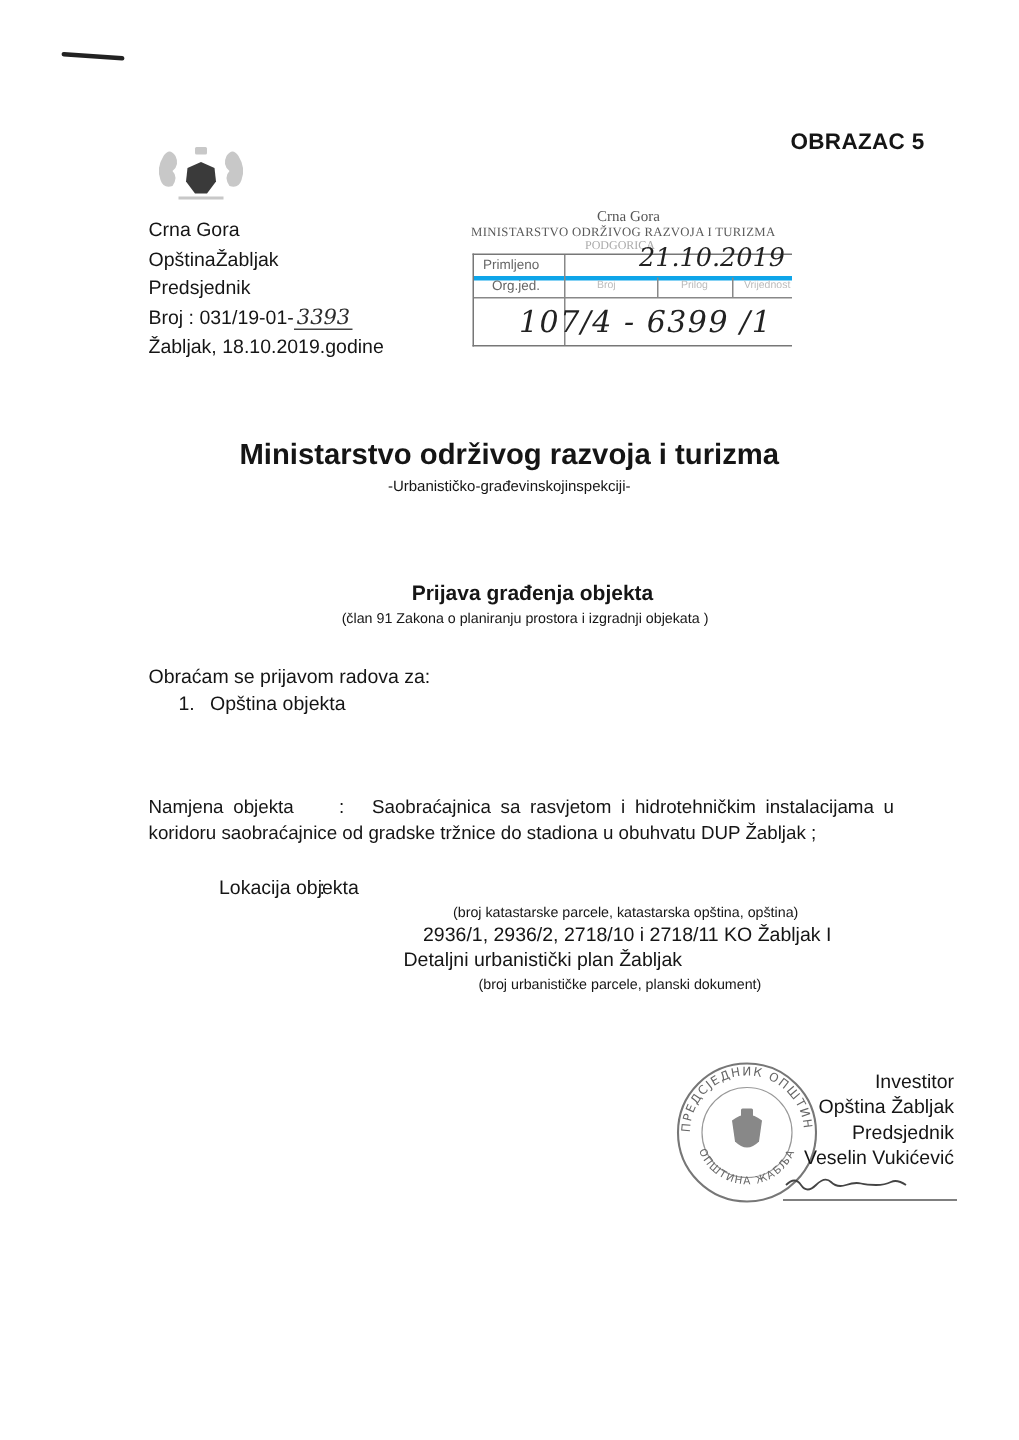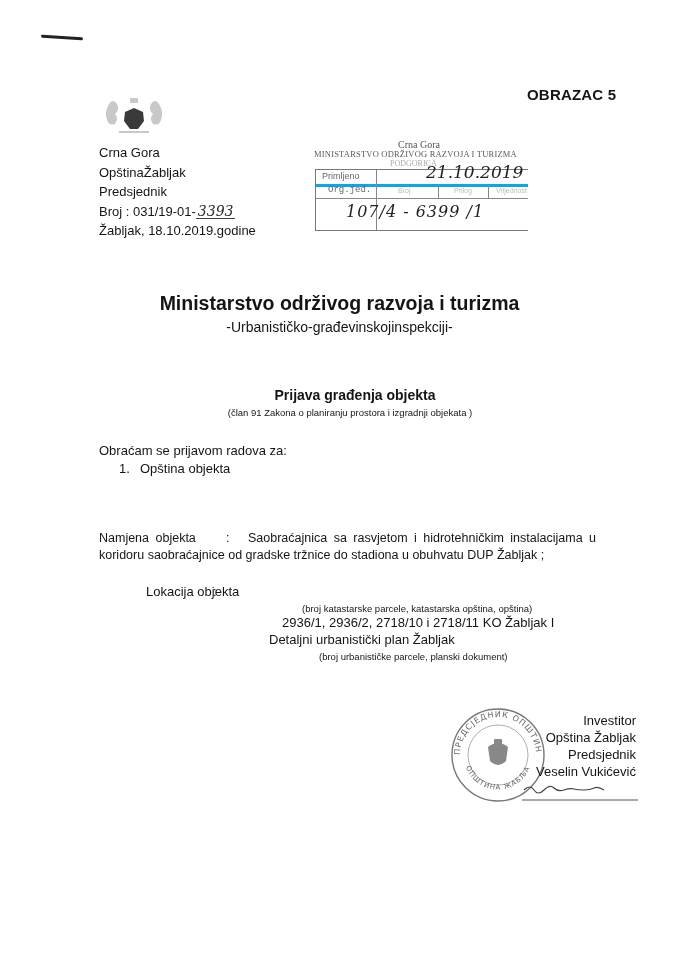--- a/index.html
+++ b/index.html
@@ -20,24 +20,24 @@
     .stamp-h1 { position: absolute; left: 86px; top: 0; font-size: 10px; color: #555; }
     .stamp-h2 { position: absolute; left: 2px; top: 10px; font-size: 8.5px; letter-spacing: 0.2px; color: #5a5a5a; white-space: nowrap; }
     .stamp-h3 { position: absolute; left: 78px; top: 20px; font-size: 8px; color: #aaa; }
     .stamp-box { position: absolute; left: 3px; top: 30px; width: 212px; height: 60px; border: 1px solid #777; border-right: none; }
     .stamp-row1 { position: absolute; left: 0; top: 0; width: 212px; height: 14px; border-bottom: 3px solid #0ea5e9; }
     .stamp-row2 { position: absolute; left: 0; top: 15px; width: 212px; height: 13px; border-bottom: 1px solid #888; }
     .stamp-lbl { position: absolute; font-size: 9px; color: #666; font-family: "Liberation Sans", sans-serif; }
     .stamp-vline { position: absolute; top: 0; width: 1px; background: #888; }
     .stamp-faint { position: absolute; font-size: 7px; color: #bbb; font-family: "Liberation Sans", sans-serif; }
     .stamp-date { position: absolute; left: 110px; top: -8px; font-size: 17px; color: #222; }
-    .stamp-num { position: absolute; left: 30px; top: 32px; font-size: 16px; color: #222; letter-spacing: 1px; }
+    .stamp-num { position: absolute; left: 30px; top: 32px; font-size: 20px; color: #222; letter-spacing: 1px; }
 
     .title { left: 0; width: 679px; top: 292px; text-align: center; font-size: 19.5px; font-weight: bold; }
-    .subtitle { left: 0; width: 679px; top: 319px; text-align: center; font-size: 14px; }
+    .subtitle { left: 0; width: 679px; top: 319px; text-align: center; font-size: 10px; }
     .doc-title { left: 0; width: 710px; top: 387px; text-align: center; font-size: 14px; font-weight: bold; }
     .doc-ref { left: 0; width: 700px; top: 407px; text-align: center; font-size: 9.5px; }
 
     .intro { left: 99px; top: 443px; font-size: 13px; }
     .work-item { left: 119px; top: 461px; font-size: 13px; }
     .work-item .num { display: inline-block; width: 21px; }
 
     .purpose { left: 99px; top: 530px; width: 516px; font-size: 12.5px; line-height: 17px; }
     .purpose .lbl { display: inline-block; width: 127px; }
     .purpose .colon { display: inline-block; width: 22px; }
@@ -85,21 +85,21 @@
 
 <div class="abs stamp">
   <div class="stamp-h1">Crna Gora</div>
   <div class="stamp-h2">MINISTARSTVO ODRŽIVOG RAZVOJA I TURIZMA</div>
   <div class="stamp-h3">PODGORICA</div>
   <div class="stamp-box">
     <div class="stamp-row1">
       <span class="stamp-lbl" style="left:6px; top:1px;">Primljeno</span>
     </div>
     <div class="stamp-row2">
-      <span class="stamp-lbl" style="left:12px; top:0px;font-family:Liberation Mono, monospace;">Org.jed.</span>
+      <span class="stamp-lbl" style="left:12px; top:0px;">Org.jed.</span>
       <span class="stamp-faint" style="left:82px; top:2px;">Broj</span>
       <span class="stamp-faint" style="left:138px; top:2px;">Prilog</span>
       <span class="stamp-faint" style="left:180px; top:2px;">Vrijednost</span>
     </div>
     <div class="stamp-vline" style="left:60px; height:60px;"></div>
     <div class="stamp-vline" style="left:122px; top:15px; height:13px;"></div>
     <div class="stamp-vline" style="left:172px; top:15px; height:13px;"></div>
     <div class="hand stamp-date">21.10.2019</div>
     <div class="hand stamp-num">107/4 - 6399 /1</div>
   </div>

